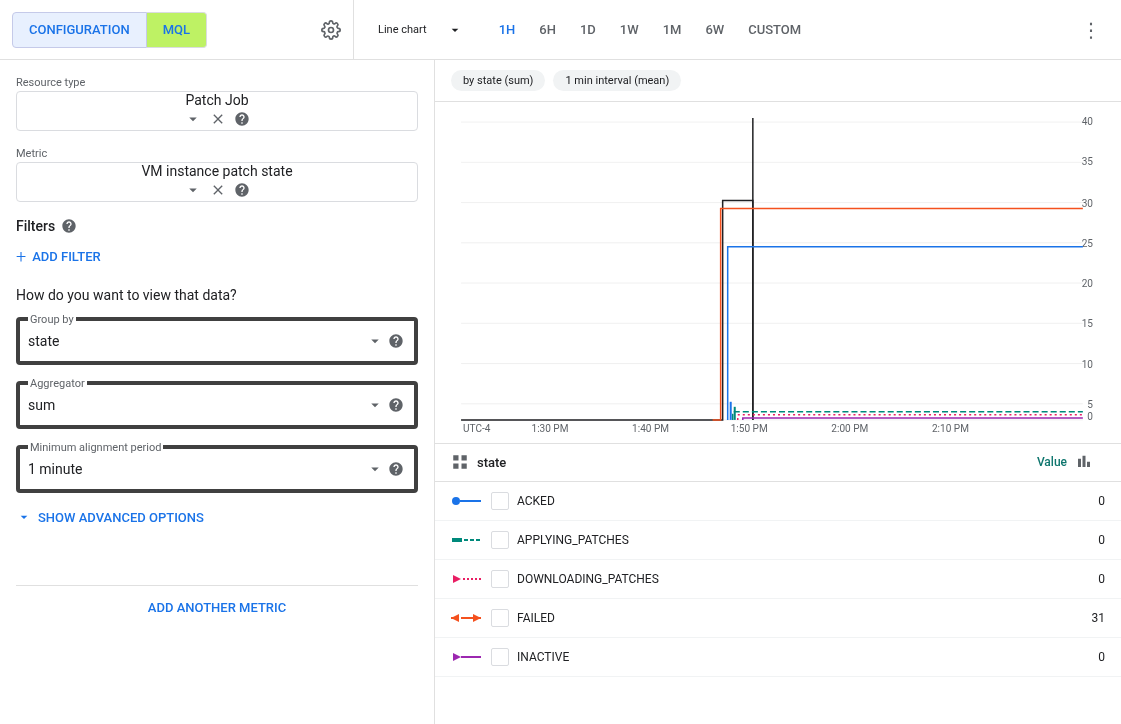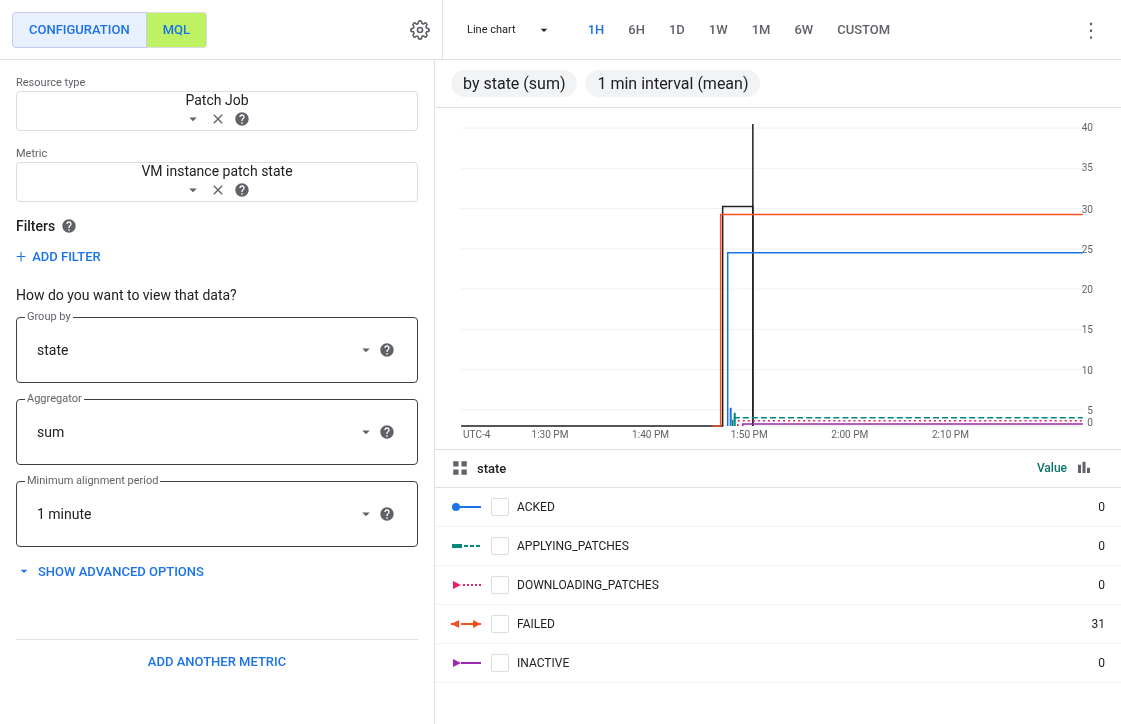--- a/index.html
+++ b/index.html
@@ -9,21 +9,21 @@
     .top-header {
       display: flex;
       align-items: center;
       height: 60px;
       border-bottom: 1px solid #e0e0e0;
       flex-shrink: 0;
     }
 
     
     .left-header {
-      width: 443px;
+      width: 354px;
       display: flex;
       align-items: center;
       padding: 0 12px;
       border-right: 1px solid #e0e0e0;
       height: 100%;
       flex-shrink: 0;
     }
     .tab-btn {
       padding: 6px 16px;
       border: 1px solid #dadce0;
@@ -191,25 +191,25 @@
     }
 
     .section-title {
       font-size: 14px;
       color: #202124;
       margin-bottom: 14px;
       font-weight: 400;
     }
 
     .labeled-field {
-      border: 1px solid #404040;
+      border: 4px solid #404040;
       border-radius: 4px;
       margin-bottom: 16px;
       position: relative;
-      padding: 12px;
+      padding: 0;
     }
     .labeled-field .fl {
       font-size: 11px;
       color: #5f6368;
       position: absolute;
       top: -8px;
       left: 8px;
       background: #fff;
       padding: 0 2px;
     }
@@ -249,21 +249,21 @@
     .chart-filters-bar {
       padding: 10px 16px;
       display: flex;
       gap: 8px;
       border-bottom: 1px solid #e0e0e0;
     }
     .chip {
       background: #f1f3f4;
       border-radius: 16px;
       padding: 4px 12px;
-      font-size: 16px;
+      font-size: 11px;
       color: #202124;
     }
 
     
     .chart-area {
       padding: 8px 16px 0;
       flex-shrink: 0;
     }
 
     

